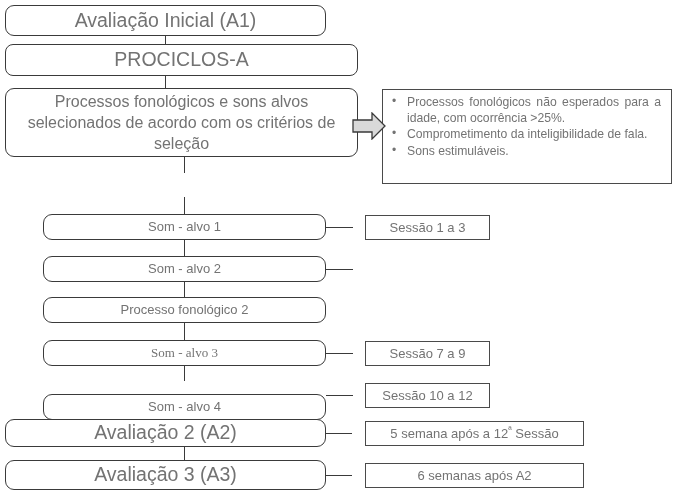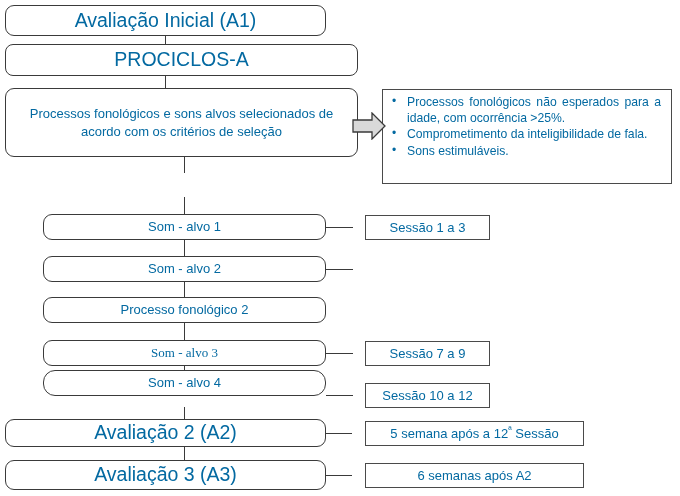--- a/index.html
+++ b/index.html
@@ -6,21 +6,21 @@
     margin: 0;
     padding: 0;
     background: #ffffff;
   }
   #canvas {
     position: relative;
     width: 680px;
     height: 496px;
     background: #ffffff;
     font-family: "Liberation Sans", sans-serif;
-    color: #0369a1;
+    color: #737373;
     overflow: hidden;
   }
 
   
   .vline {
     position: absolute;
     width: 1px;
     background: #3a3a3a;
   }
   .hline {
@@ -39,21 +39,21 @@
     display: flex;
     align-items: center;
     justify-content: center;
     text-align: center;
     line-height: 1.22;
     z-index: 3;
   }
   .node.big   { font-size: 19.5px; }
   .node.mid   { font-size: 13px; }
   .node.multi {
-    font-size: 13px;
+    font-size: 16px;
     line-height: 1.33;
     padding: 4px 14px;
   }
 
   
   .side {
     position: absolute;
     box-sizing: border-box;
     border: 1.4px solid #4a4a4a;
     background: #ffffff;
@@ -154,21 +154,21 @@
   </div>
 
   <div class="node mid" style="left:43px; top:297px; width:283px; height:26px;">
     <span>Processo fonológico 2</span>
   </div>
 
   <div class="node mid" style="left:43px; top:340px; width:283px; height:26px;font-family:Liberation Serif, serif;">
     <span>Som - alvo 3</span>
   </div>
 
-  <div class="node mid" style="left:43px; top:370px; width:283px; height:26px;border-radius:12px;">
+  <div class="node mid" style="left:43px; top:394px; width:283px; height:26px;">
     <span>Som - alvo 4</span>
   </div>
 
   <div class="node big" style="left:5px; top:419px; width:321px; height:28px;">
     <span>Avaliação 2 (A2)</span>
   </div>
 
   <div class="node big" style="left:5px; top:460px; width:321px; height:30px;">
     <span>Avaliação 3 (A3)</span>
   </div>

